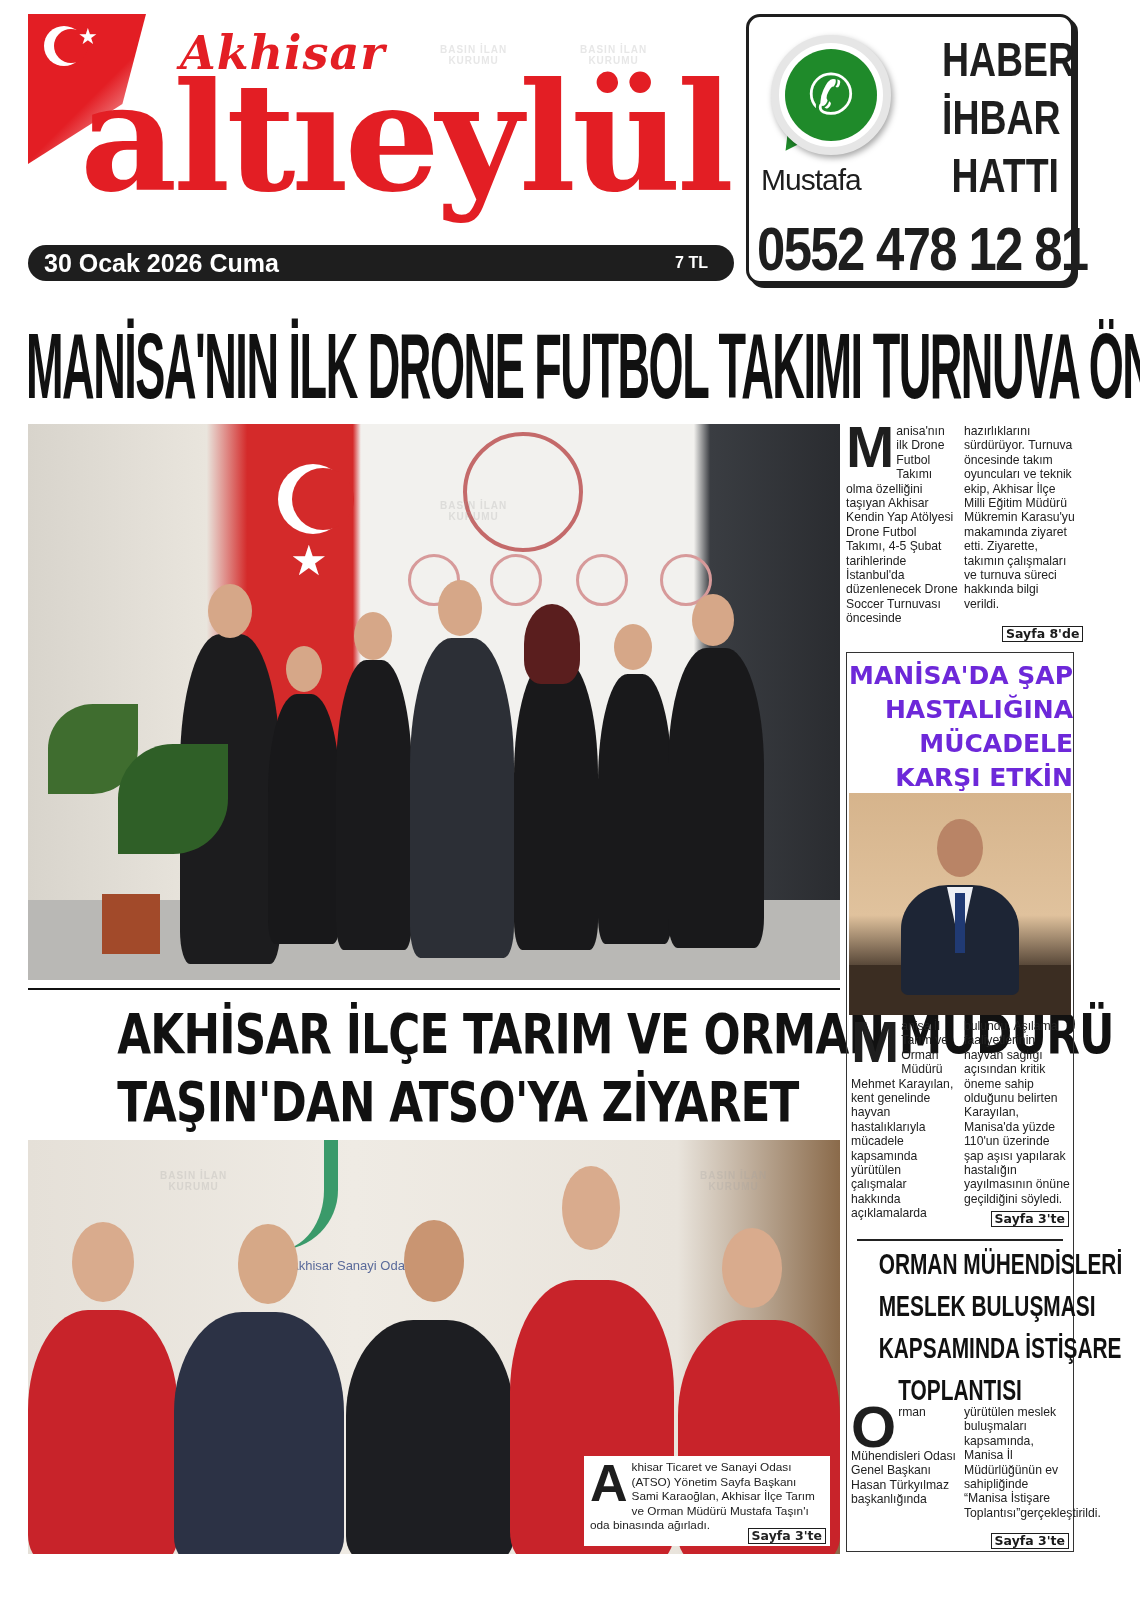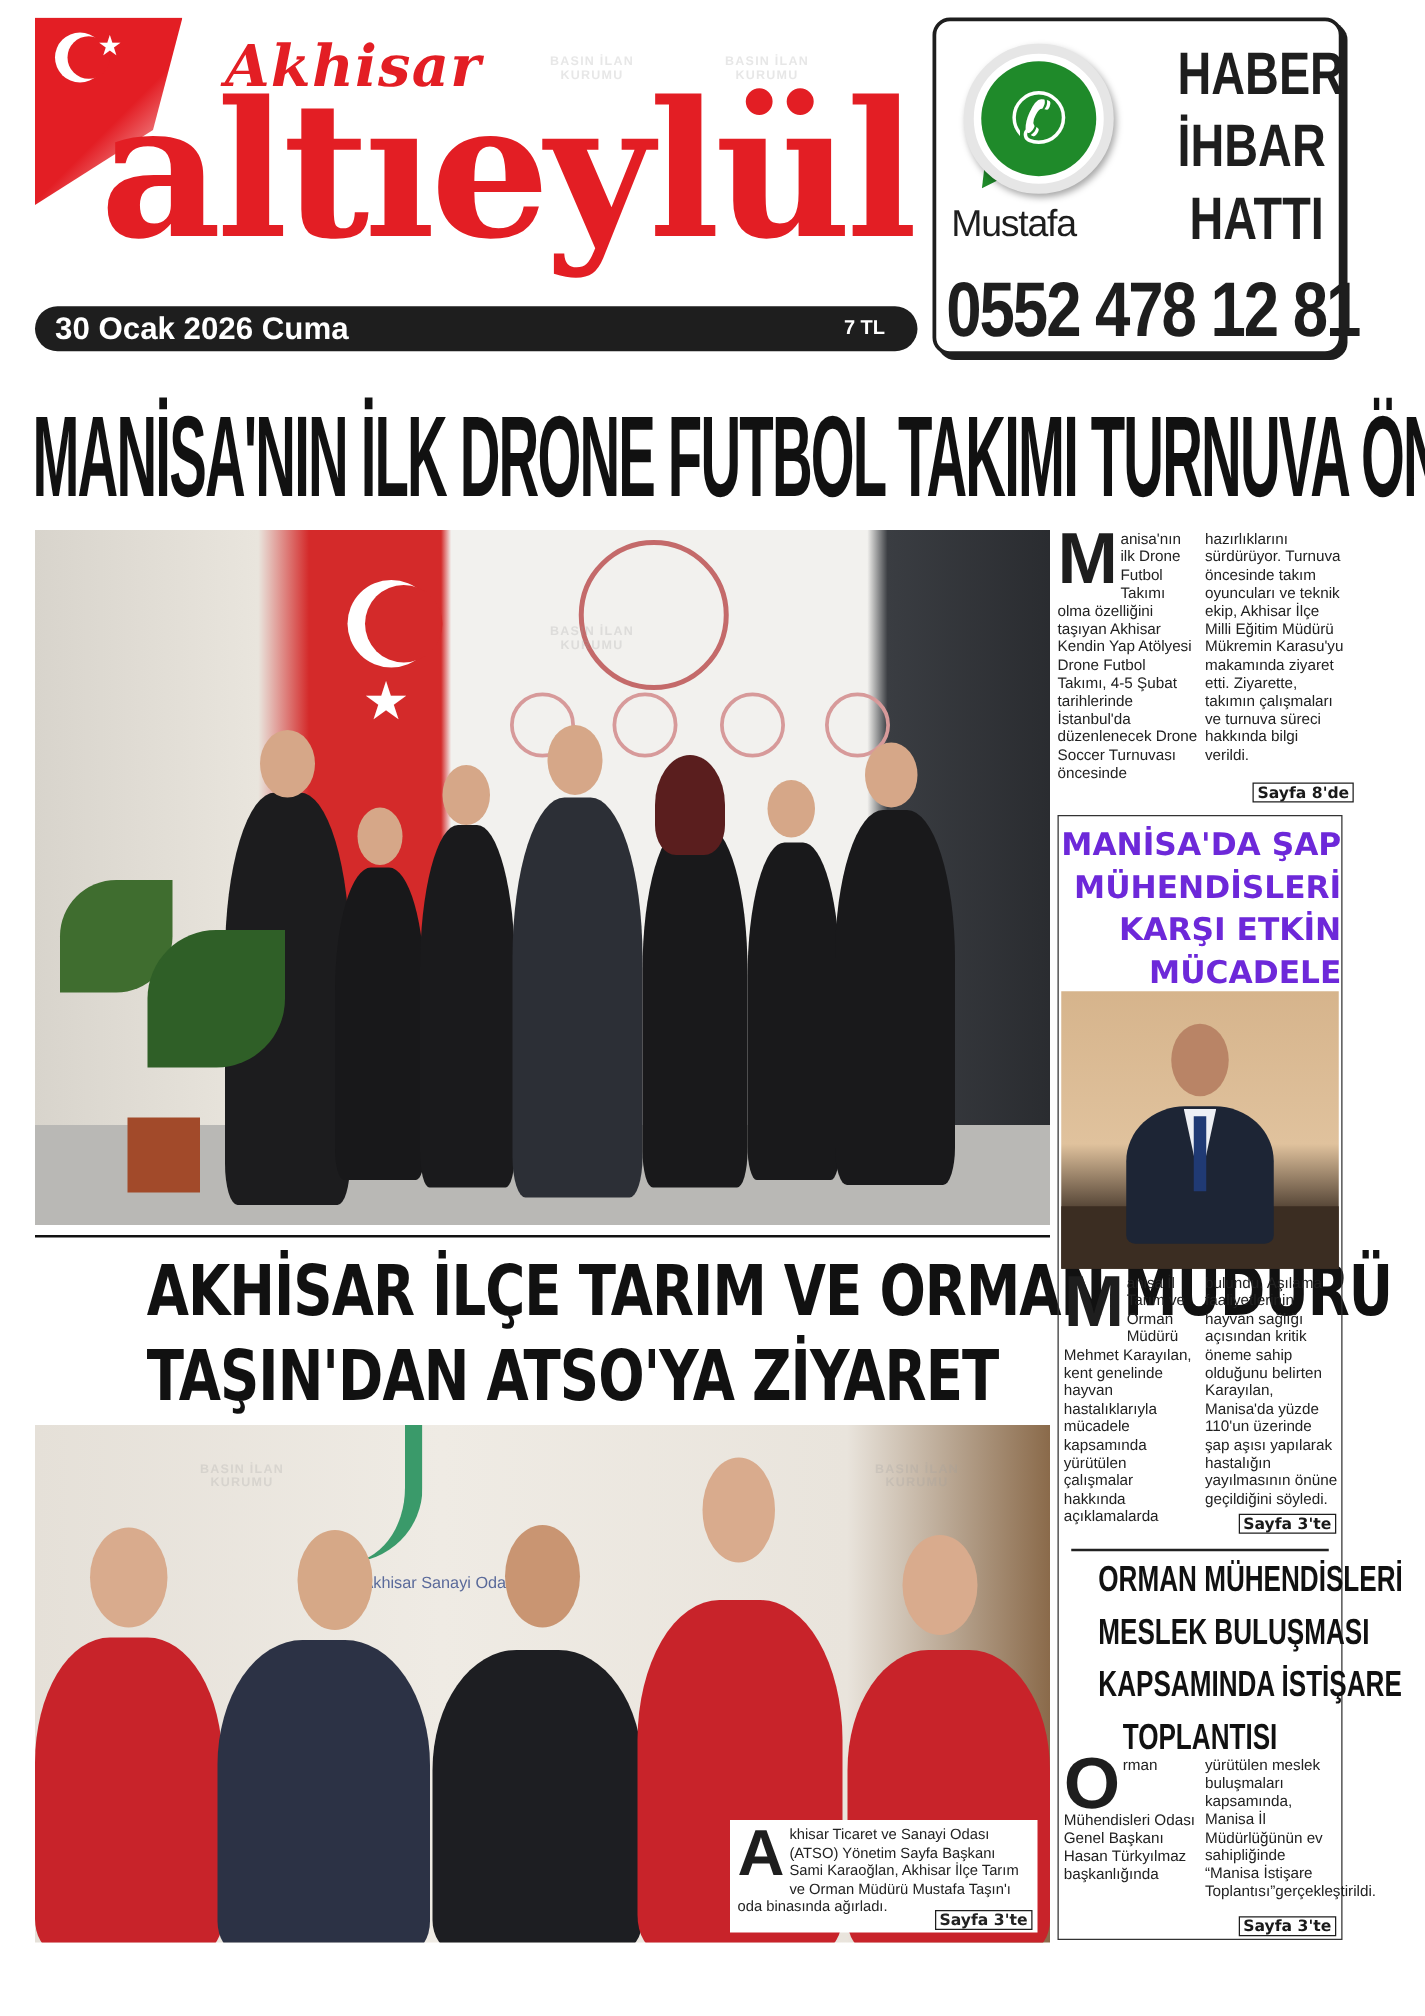--- a/index.html
+++ b/index.html
@@ -268,23 +268,23 @@
 
 <div class="story1">
   <span class="dropcap-m">M</span>
   <span>anisa'nın ilk Drone Futbol Takımı olma özelliğini taşıyan Akhisar Kendin Yap Atölyesi Drone Futbol Takımı, 4-5 Şubat tarihlerinde İstanbul'da düzenlenecek Drone Soccer Turnuvası öncesinde hazırlıklarını sürdürüyor. Turnuva öncesinde takım oyuncuları ve teknik ekip, Akhisar İlçe Milli Eğitim Müdürü Mükremin Karasu'yu makamında ziyaret etti. Ziyarette, takımın çalışmaları ve turnuva süreci hakkında bilgi verildi.</span>
 </div>
 <span class="sayfa story1-sayfa">Sayfa 8'de</span>
 
 <aside class="side-box">
   <h3 class="side-h1">
     <div>MANİSA'DA ŞAP</div>
-    <div>MÜHENDİSLERİ</div>
+    <div>HASTALIĞINA</div>
+    <div>MÜCADELE</div>
     <div>KARŞI ETKİN</div>
-    <div>MÜCADELE</div>
   </h3>
   <div class="side-photo">
     <div class="sp-desk"></div>
     <div class="sp-suit"></div>
     <div class="sp-shirt"></div>
     <div class="sp-tie"></div>
     <div class="sp-head"></div>
   </div>
   <div class="story2">
     <span class="dropcap-m">M</span>

